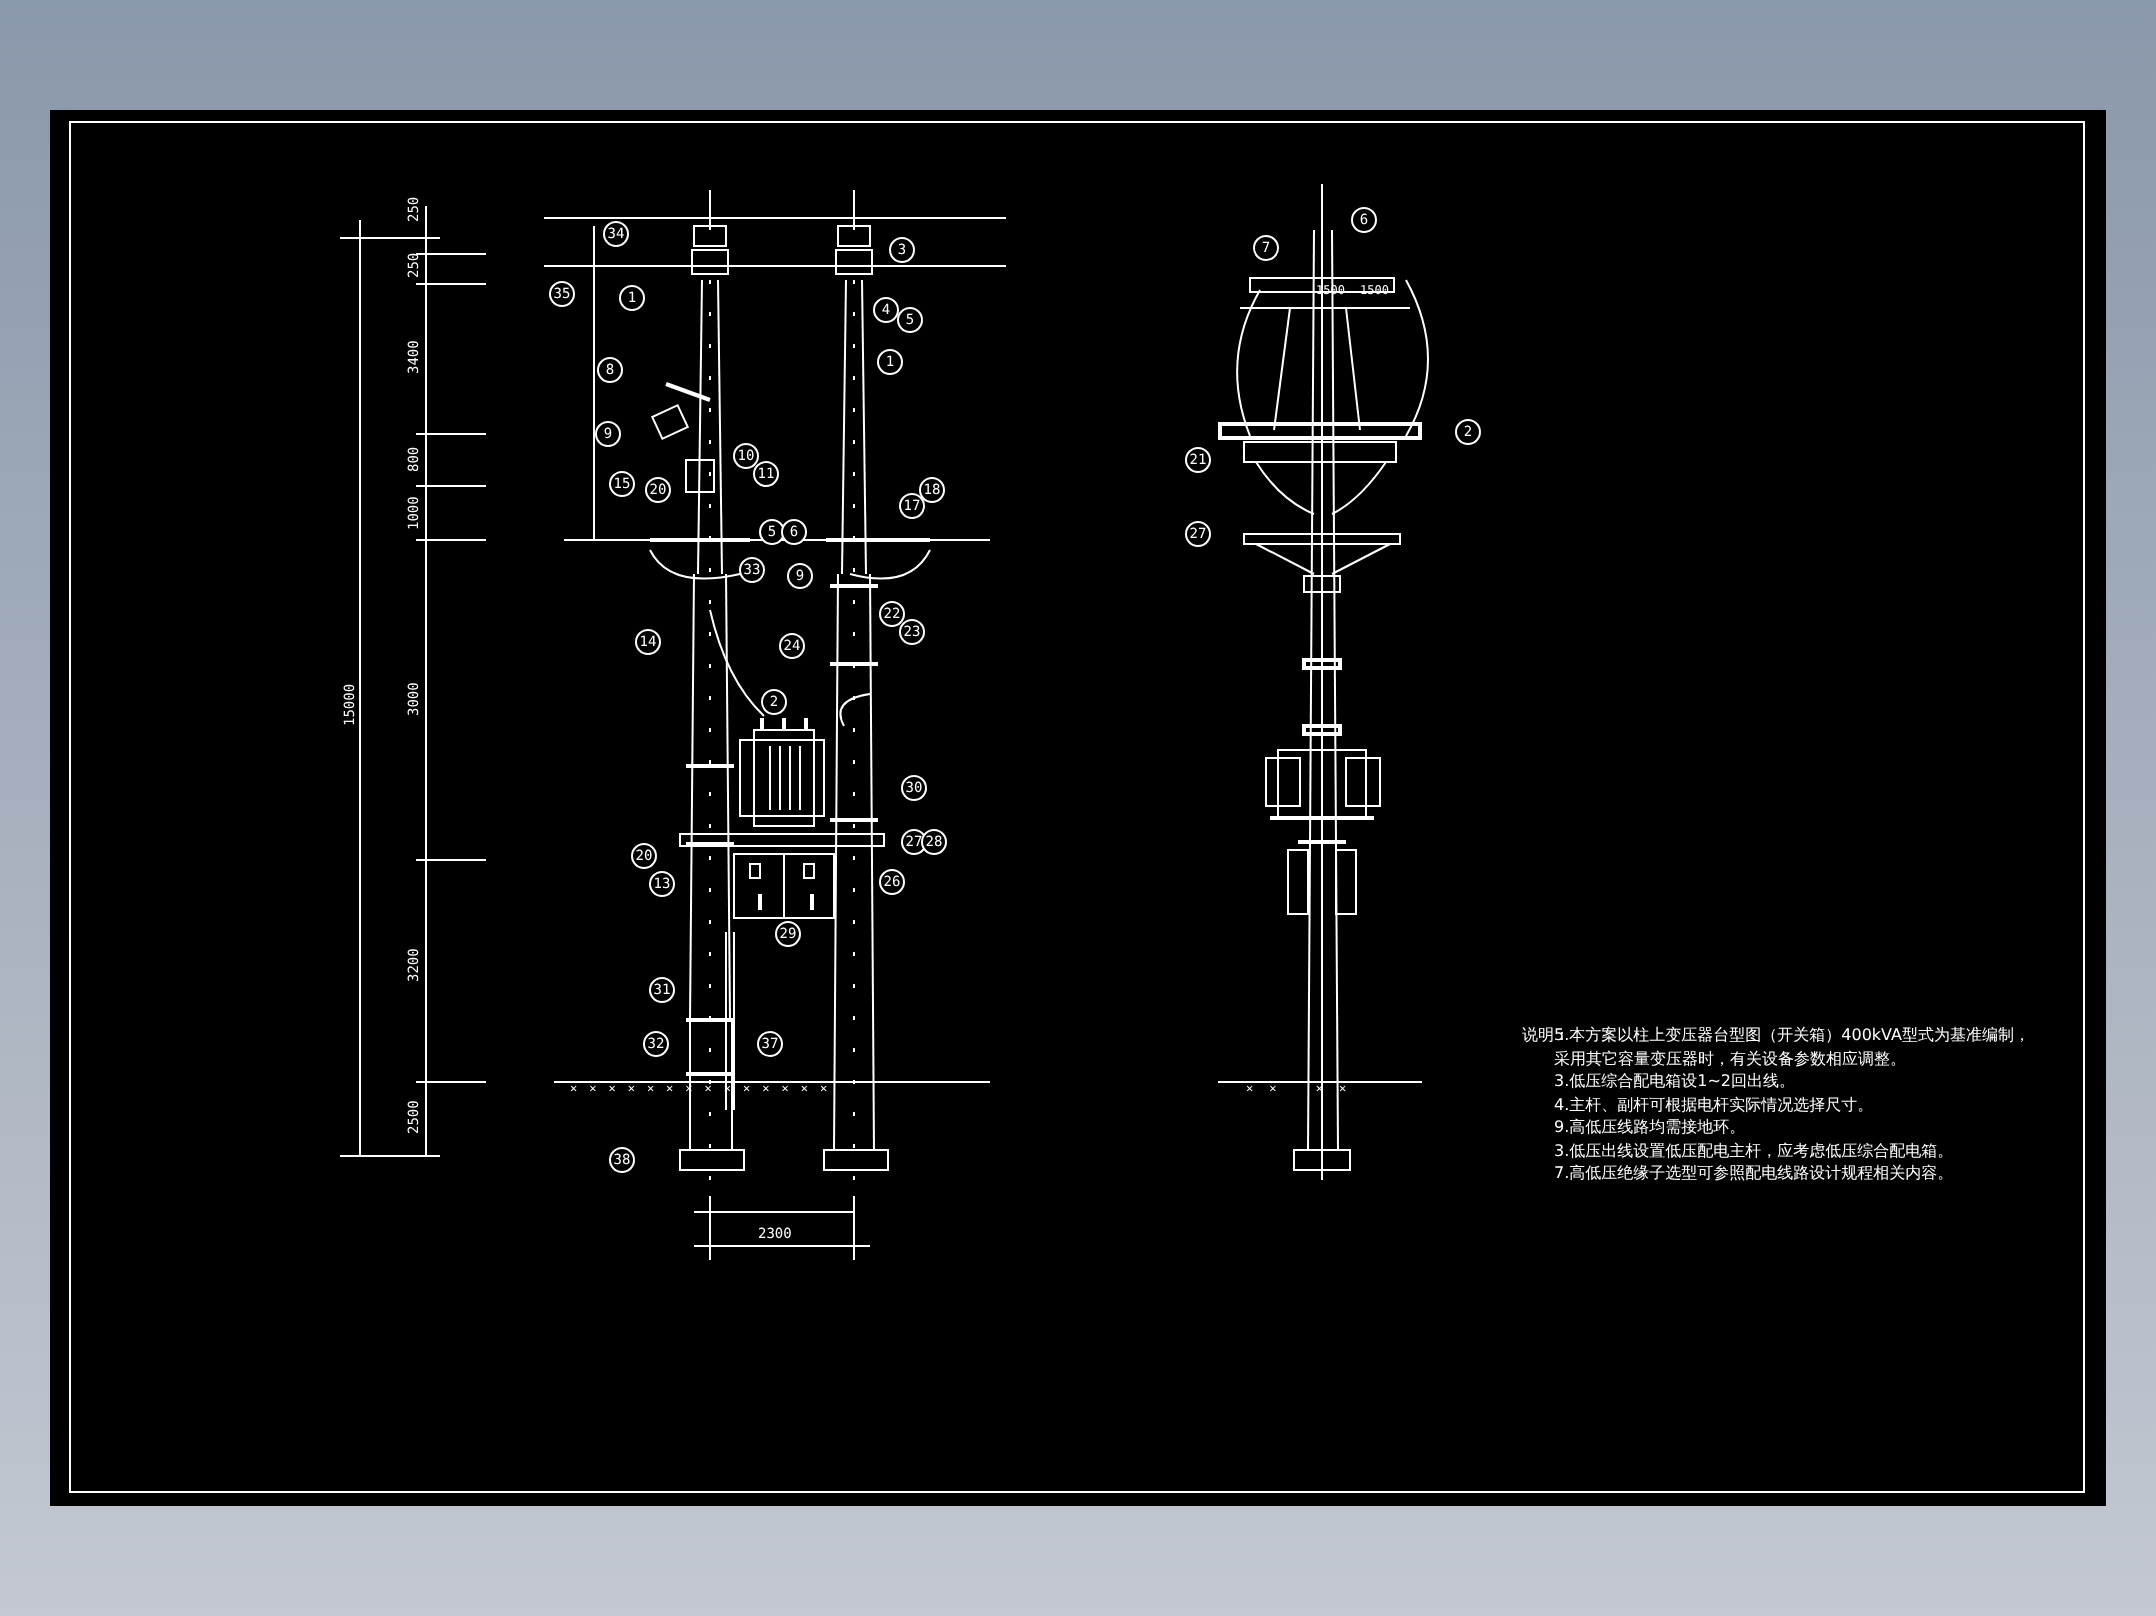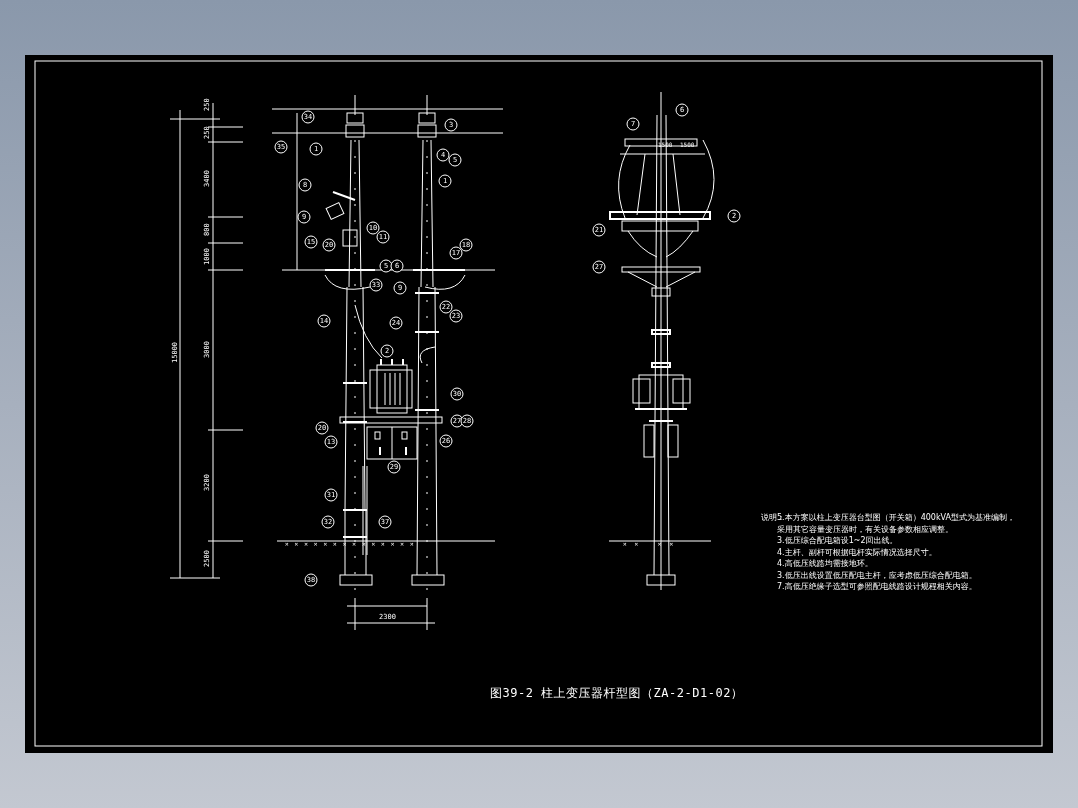--- a/index.html
+++ b/index.html
@@ -359,19 +359,18 @@
   </svg>
 
   <div id="notes">
     <div class="row">
       <span class="lbl">说明：</span>
       <span>5.本方案以柱上变压器台型图（开关箱）400kVA型式为基准编制，</span>
     </div>
     <div class="ind">采用其它容量变压器时，有关设备参数相应调整。</div>
     <div class="ind">3.低压综合配电箱设1~2回出线。</div>
     <div class="ind">4.主杆、副杆可根据电杆实际情况选择尺寸。</div>
-    <div class="ind">4.高低压线路均需接地环。</div>
+    <div class="ind">9.高低压线路均需接地环。</div>
     <div class="ind">3.低压出线设置低压配电主杆，应考虑低压综合配电箱。</div>
     <div class="ind">7.高低压绝缘子选型可参照配电线路设计规程相关内容。</div>
   </div>
 
-  <div id="title">图39-2  柱上变压器杆型图（ZA-2-D1-02）</div>
 </div>
 
 </body></html>

